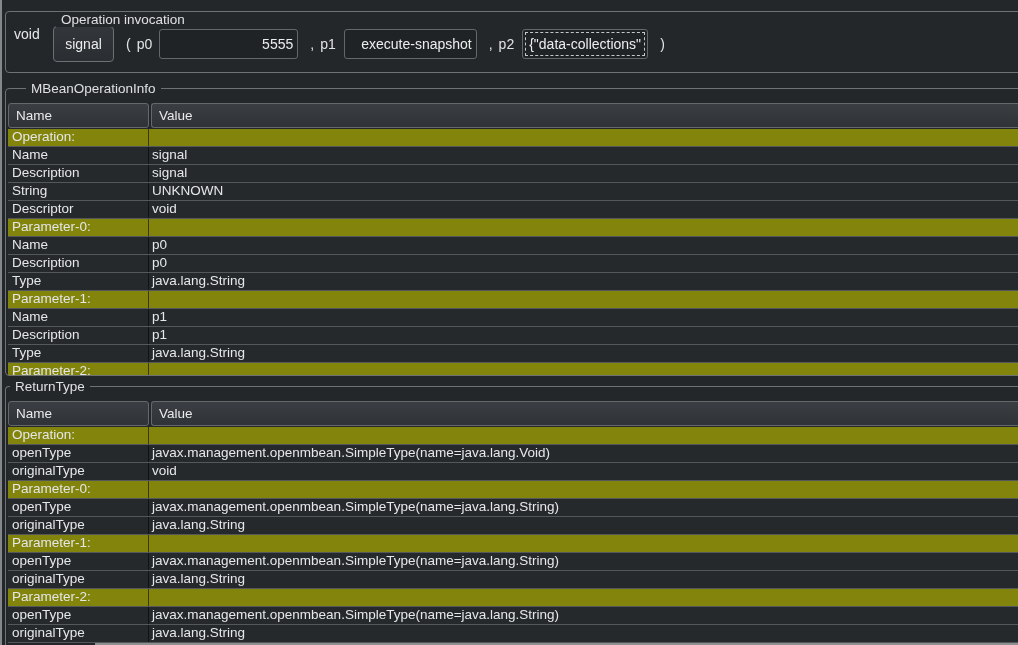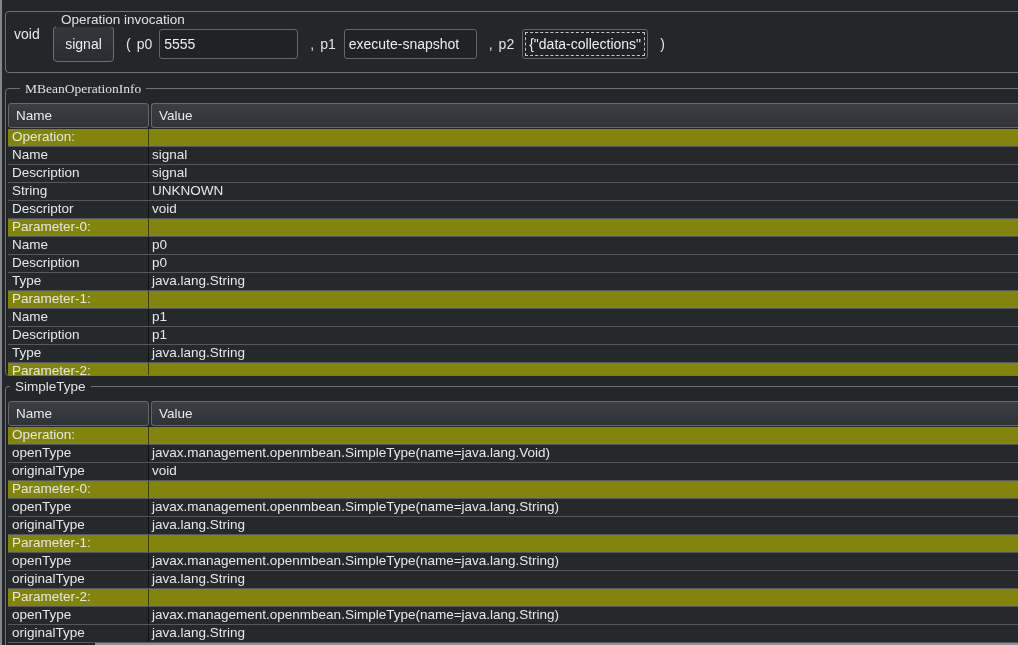--- a/index.html
+++ b/index.html
@@ -22,42 +22,42 @@
   }
   .group-title {
     position:absolute; z-index:6;
     background:#24272a; padding:0 5px;
     font-size:13.5px; color:#dfe0e1; white-space:nowrap;
   }
   #op-group    { top:11px;  height:62px; }
   #mbean-group { top:88px;  height:288px; }
   #desc-group  { top:386px; height:270px; border-bottom:none; }
   #op-title    { top:12px;   left:10px;margin-left:46px; }
-  #mbean-title { top:81px;  left:20px;font-family:Liberation Serif, serif; }
+  #mbean-title { top:81px;  left:26px; }
   #desc-title  { top:379px; left:10px; }
 
   
   .op-content {
     position:absolute; left:8px; top:14px;
     display:flex; align-items:center;
     font-size:14px;
   }
   .void-label { width:39px; align-self:flex-start; margin-top:0; font-size:14px; color:#e8e9ea; }
   .btn {
     width:61px; height:36px;
     background:linear-gradient(#33363a,#2a2d31);
     border:1px solid #6d7073; border-radius:4px;
     color:#eceded; font-family:inherit; font-size:14px;
     cursor:pointer;
   }
   .field {
     height:30px; background:#202326;
     border:1px solid #63666a; border-radius:3px;
     color:#eceded; font-family:inherit; font-size:14px;
-    text-align:left; padding:0 4px;
+    text-align:right; padding:0 4px;
   }
   #p0-field { width:139px; margin-left:7px; }
   #p1-field { width:133px; margin-left:8px; }
   #p2-field {
     width:126px; margin-left:8px;
     text-align:left; padding-left:6px;
     outline:1px dashed #c6c7c8; outline-offset:-4px;
   }
   .op-sep { margin-left:12px; white-space:pre; color:#e2e3e4; }
   .lbl { margin-left:6px; color:#e2e3e4; }
@@ -192,21 +192,21 @@
         </div>
 
         <div class="trow section">
           <div class="tcell name">Parameter-2:</div>
           <div class="tcell value"></div>
         </div>
       </div>
   </div>
 </div>
 
-<div class="group-title" id="desc-title">SimpleType</div>
+<div class="group-title" id="desc-title">ReturnType</div>
 <div class="group" id="desc-group">
   <div class="tbl">
     <div class="thead">
       <div class="hcell name">Name</div>
       <div class="hcell value">Value</div>
     </div>
     <div class="tbody">
 
         <div class="trow section">
           <div class="tcell name">Operation:</div>

